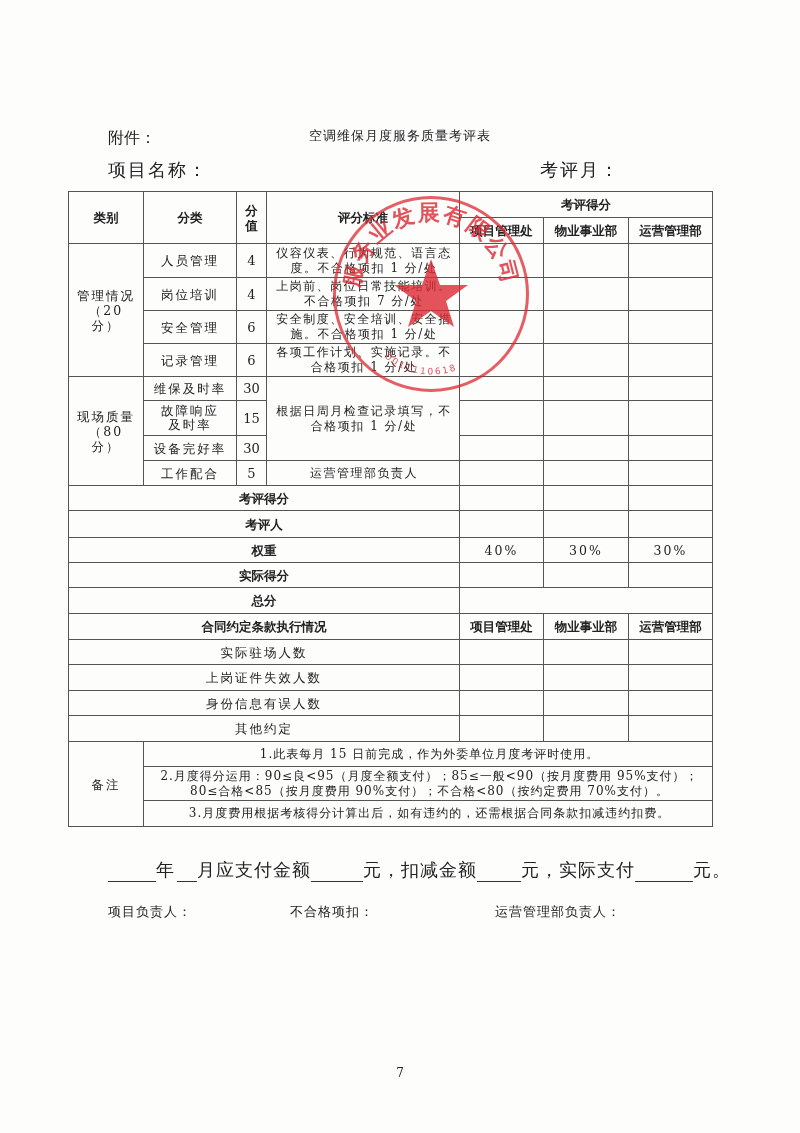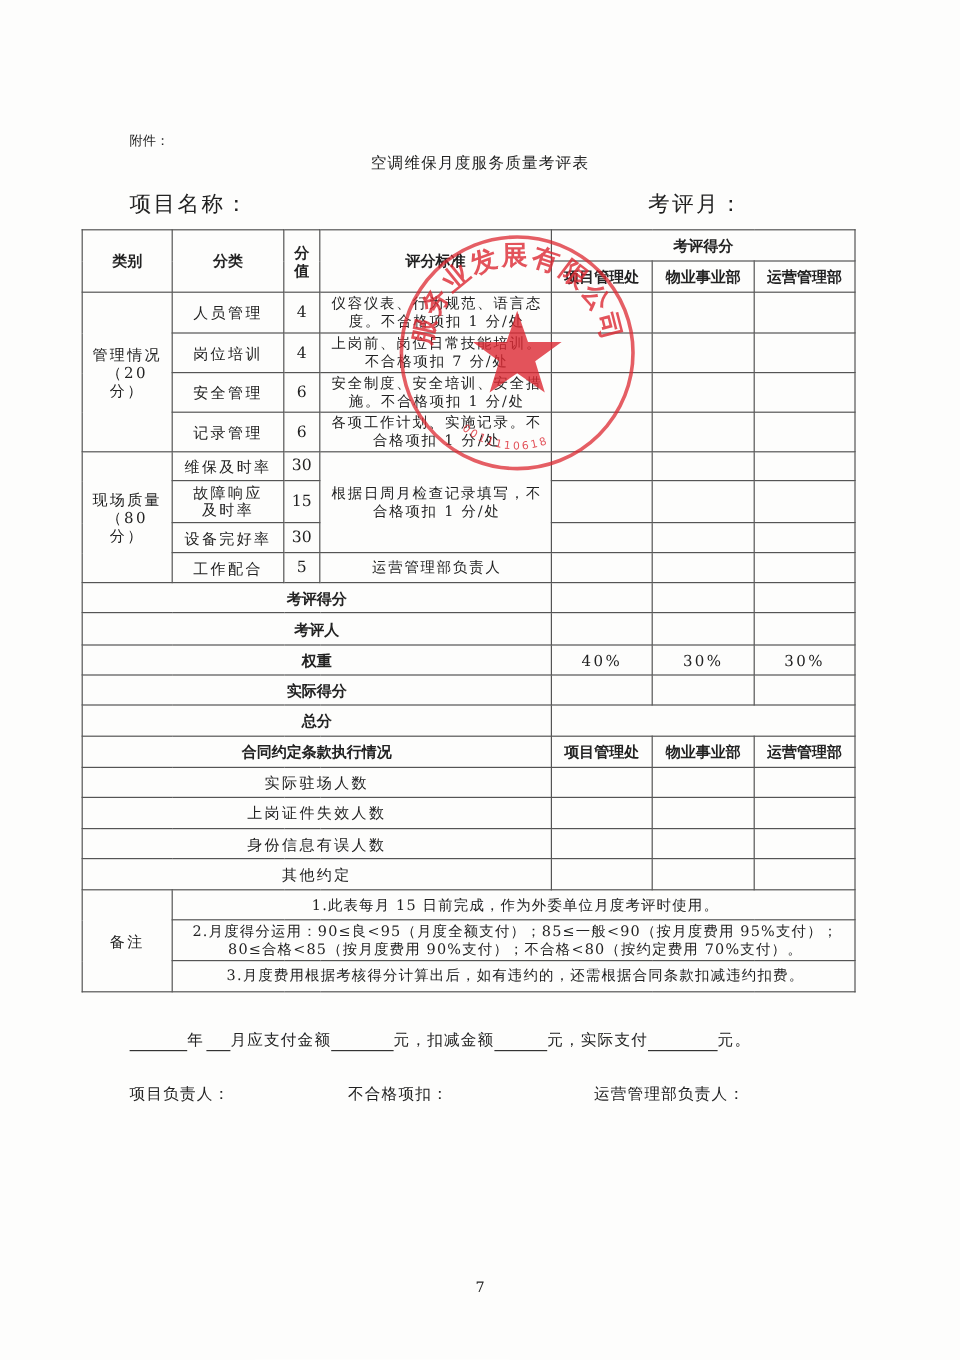--- a/index.html
+++ b/index.html
@@ -2,21 +2,21 @@
 <html><head>
   <meta charset="utf-8">
   <style>
     html, body { margin: 0; padding: 0; background: #ffffff; }
     body {
       width: 800px; height: 1133px; position: relative; overflow: hidden;
       font-family: "DejaVu Serif", "Liberation Serif", serif;
       color: #222;
       background: #fdfdfc;
     }
-    .attach { position: absolute; left: 108px; top: 110px; font-size: 11px; font-family: "DejaVu Sans", sans-serif; }
+    .attach { position: absolute; left: 108px; top: 128px; font-size: 16px; font-family: "DejaVu Sans", sans-serif; }
     .title { position: absolute; left: 0; width: 800px; top: 127px; text-align: center; font-size: 13px; font-family: "DejaVu Sans", sans-serif; letter-spacing: 1px; }
     .proj { position: absolute; left: 108px; top: 158px; font-size: 18px; letter-spacing: 2px; }
     .month { position: absolute; left: 540px; top: 158px; font-size: 18px; letter-spacing: 2px; }
 
     table.main {
       position: absolute; left: 68px; top: 191px; width: 644px;
       border-collapse: collapse; table-layout: fixed;
       font-size: 12.5px;
     }
     table.main td {
@@ -29,21 +29,21 @@
     td.note { text-align: right; font-size: 12px; letter-spacing: 1px !important; padding-left: 6px !important; }
     .pct { letter-spacing: 0; }
 
     .stamp {
       position: absolute; left: 333px; top: 196px; width: 190px; height: 190px;
       border-radius: 50%; border: 3px solid rgba(220,40,50,0.75);
       pointer-events: none;
     }
     .stamp svg { position: absolute; left: 0; top: 0; }
 
-    .payline { position: absolute; left: 108px; top: 858px; font-size: 13px; letter-spacing: 1px; white-space: nowrap; text-align: right; }
+    .payline { position: absolute; left: 108px; top: 858px; font-size: 18px; letter-spacing: 1px; white-space: nowrap; text-align: right; }
     .payline .blank { display: inline-block; border-bottom: 1px solid #333; height: 14px; vertical-align: bottom; }
     .signs { position: absolute; top: 903px; font-size: 13px; letter-spacing: 1px; text-align: center; }
     .pageno { position: absolute; left: 0; width: 800px; top: 1066px; text-align: center; font-size: 12px; }
   </style>
 </head>
 <body>
 
 <div class="attach">附件：</div>
 <div class="title">空调维保月度服务质量考评表</div>
 <div class="proj">项目名称：</div>

